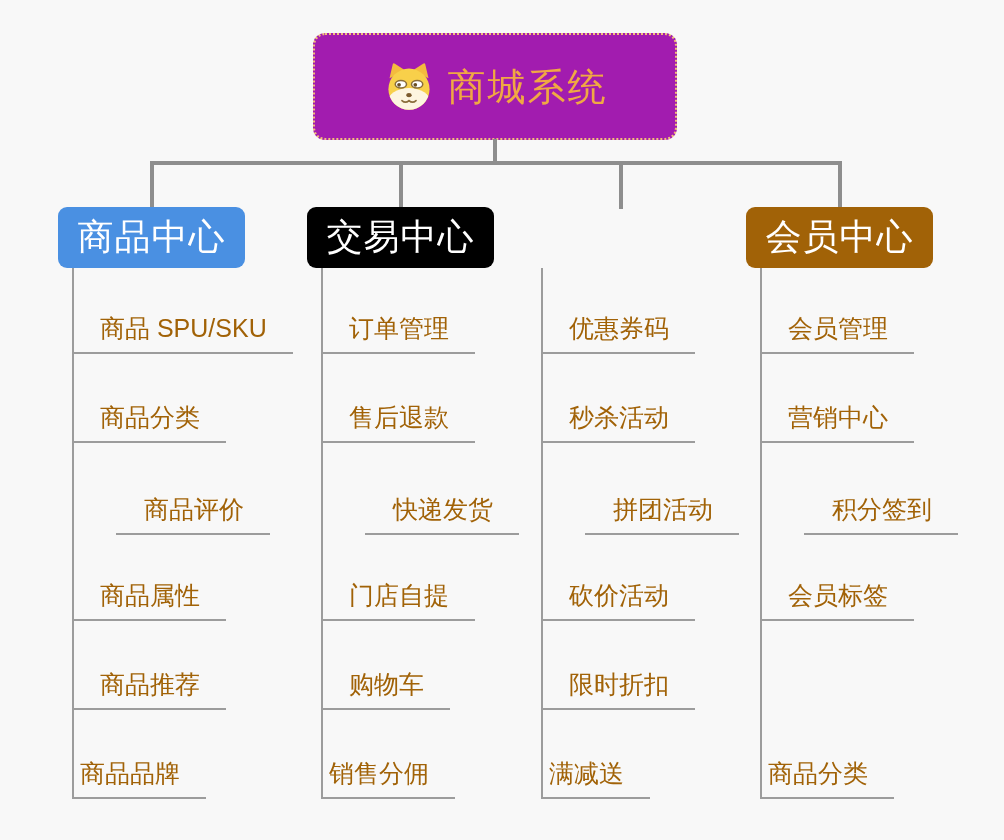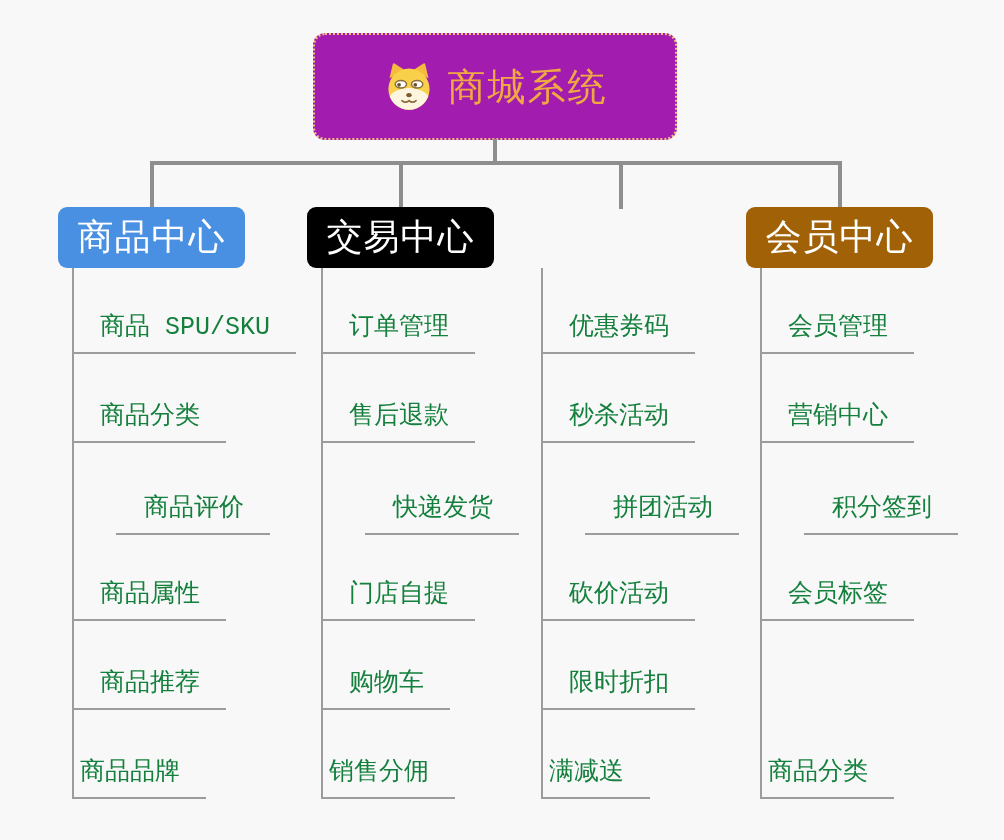--- a/index.html
+++ b/index.html
@@ -38,24 +38,23 @@
     display:flex;align-items:center;justify-content:center;
     font-size:36px;color:#ffffff;letter-spacing:1px;
     position:relative;z-index:2;
   }
   .vline{
     position:absolute;left:14px;top:61px;width:2px;height:531px;
     background:#9c9c9c;
   }
   .leaf{
     position:absolute;left:14px;white-space:nowrap;
-    font-size:25px;line-height:32px;color:#15803d;
+    font-size:25px;line-height:32px;color:#a16207;
     padding:0 26px 8px 28px;
     border-bottom:2px solid #9c9c9c;
-    font-family:Liberation Mono, monospace;
   }
   .l1{top:105px;} .l2{top:194px;} .l3{top:286px;margin-left:44px;}
   .l4{top:372px;} .l5{top:461px;} .l6{top:550px;padding-left:8px;}
 </style>
 </head>
 <body>
 
 <div id="canvas">
 
   <div class="root">

